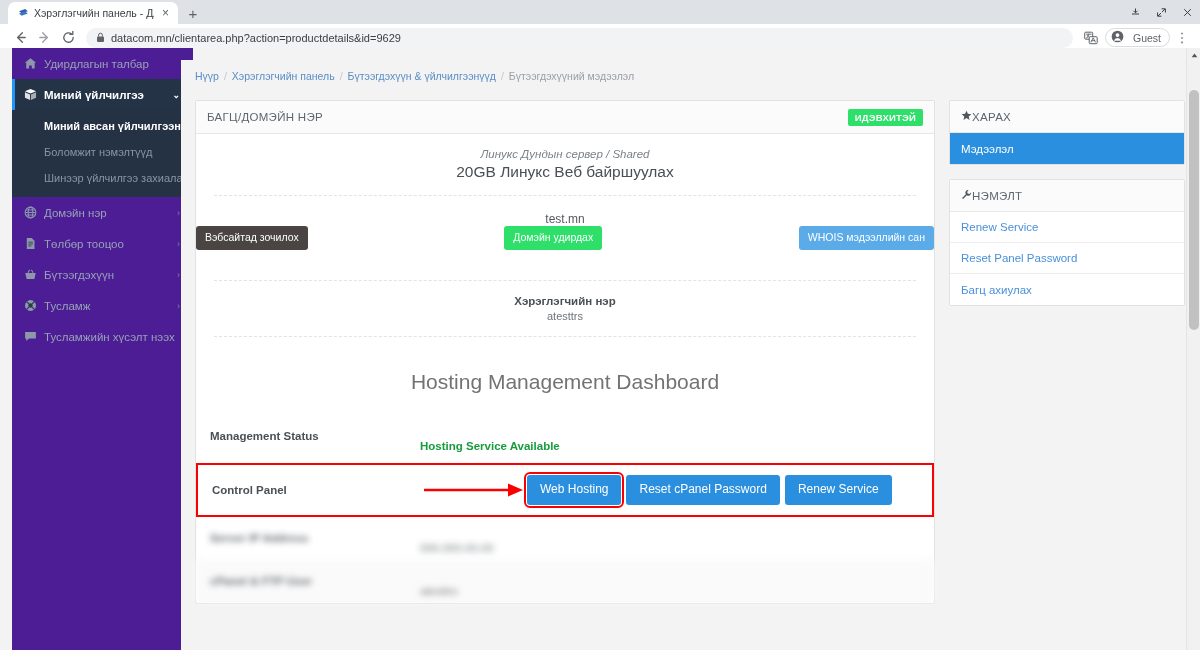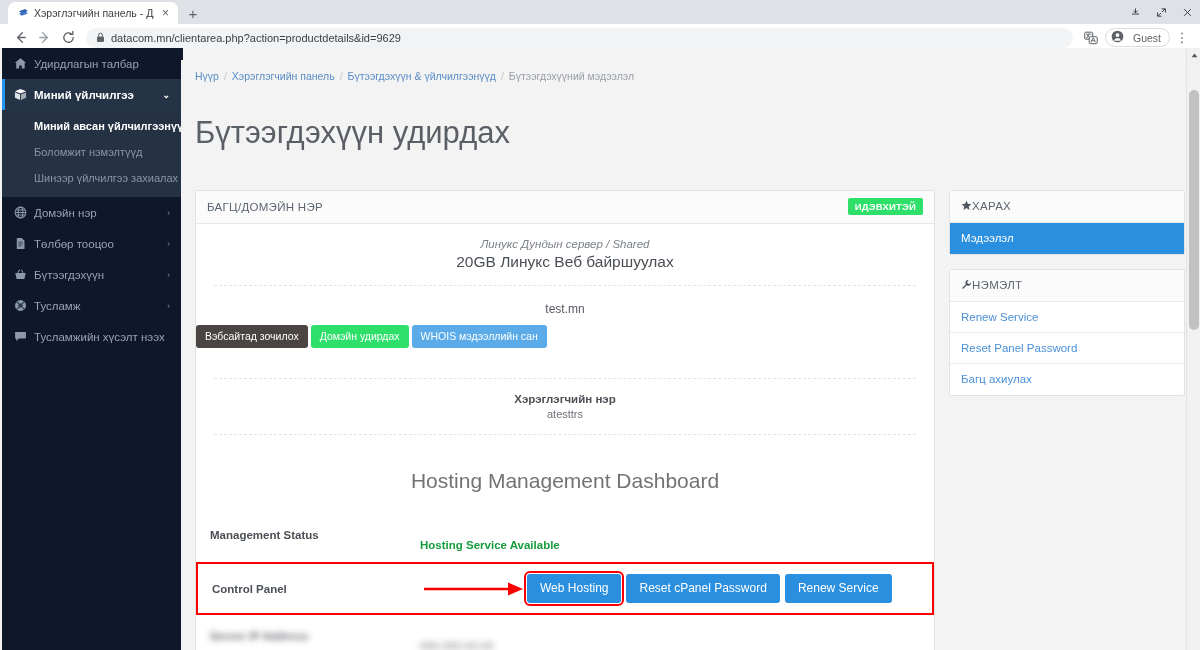--- a/index.html
+++ b/index.html
@@ -85,23 +85,23 @@
 
   
   .viewport {
     position: absolute; left: 0; top: 48px;
     width: 1200px; height: 602px; background: #f3f3f4;
     overflow: hidden;
   }
 
   
   .sidebar {
-    position: absolute; left: 2px; top: 0;
+    position: absolute; left: 12px; top: 0;
     width: 181px; height: 602px;
-    background: #0f172a;
+    background: #4c1d95;
   }
   .snav-item {
     position: relative;
     display: flex; align-items: center;
     height: 31px; padding-left: 12px;
     font-size: 11.5px; color: #97a3b4;
     white-space: nowrap;
   }
   .snav-item .sicon {
     width: 20px; flex: 0 0 20px;
@@ -172,21 +172,21 @@
   .prod-sub {
     font-size: 11.5px; color: #7b8189; font-style: italic;
   }
   .prod-name {
     font-size: 15.5px; color: #4a4f55; margin-top: 3px;
   }
   .divider { border-top: 1px dashed #e3e3e3; margin: 14px 18px 0 18px; }
 
   .domain-block { padding: 16px 0 16px 0; text-align: center; }
   .domain-name { font-size: 12px; color: #55595f; }
-  .btnrow { margin-top: 9px; display: flex; justify-content: flex-start; gap: 3px; }
+  .btnrow { display: flex; justify-content: space-between; gap: 3px; }
   .minibtn {
     font-size: 10.5px; color: #ffffff; padding: 6px 9px;
     border-radius: 3px; white-space: nowrap; border: none;
     line-height: 1.1;
   }
 
   .user-block { padding: 4px 0 14px 0; text-align: center; }
   .user-label { font-size: 11.5px; color: #4b5056; font-weight: bold; }
   .user-value { font-size: 11px; color: #6e737a; margin-top: 3px; }
 
@@ -437,21 +437,20 @@
         <span>Тусламжийн хүсэлт нээх</span>
       </div>
     </nav>
 
     <main class="content">
 
       <div class="breadcrumb">
         <a href="#">Нүүр</a><span class="sep">/</span><a href="#">Хэрэглэгчийн панель</a><span class="sep">/</span><a href="#">Бүтээгдэхүүн &amp; үйлчилгээнүүд</a><span class="sep">/</span><span>Бүтээгдэхүүний мэдээлэл</span>
       </div>
 
-      <h1 class="page-title">Бүтээгдэхүүн удирдах</h1>
 
       <div class="row-cols">
 
         <div class="col-main">
           <section class="panel">
 
             <div class="panel-head">
               <span>БАГЦ/ДОМЭЙН НЭР</span>
               <span class="badge-active">ИДЭВХИТЭЙ</span>
             </div>

